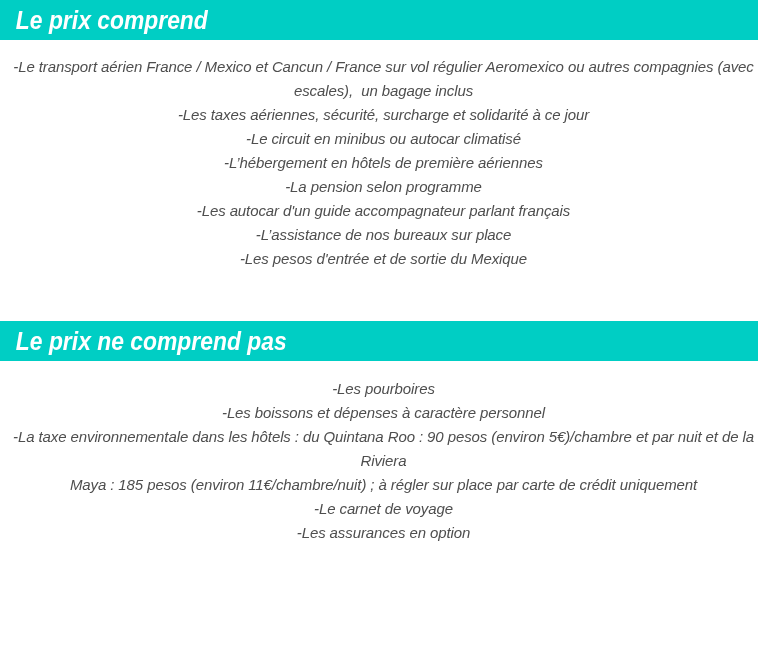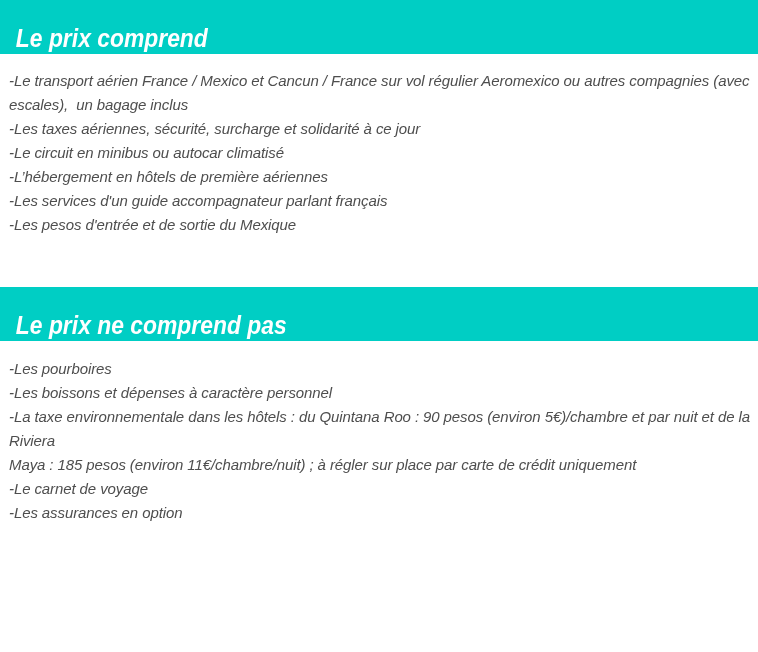--- a/index.html
+++ b/index.html
@@ -8,44 +8,45 @@
     padding: 0;
     background: #ffffff;
   }
   body {
     width: 758px;
     height: 652px;
     overflow: hidden;
     font-family: "Liberation Sans", sans-serif;
   }
   .section-bar {
-    height: 54px;
+    height: 40px;
     width: 758px;
     background: #00cec4;
     display: flex;
-    align-items: flex-end;
+    align-items: center;
   }
   .section-bar h2 {
     margin: 0;
     padding-left: 18px;
     color: #ffffff;
     font-size: 26px;
     font-weight: bold;
     font-style: italic;
     white-space: nowrap;
     transform: scaleX(0.88);
     transform-origin: 0 50%;
   }
   .item-list {
     padding: 15px 0 0 9px;
     color: #4e4e4e;
     font-style: italic;
     font-size: 15px;
     line-height: 24px;
     letter-spacing: -0.1px;
+    text-align: center;
   }
   .item-list .list-item {
     margin: 0;
     white-space: pre-wrap;
   }
   #price-includes-section .item-list {
     padding-bottom: 50px;
   }
   #price-excludes-section .item-list {
     padding-top: 16px;
@@ -57,21 +58,23 @@
 <section id="price-includes-section">
   <header class="section-bar">
     <h2>Le prix comprend</h2>
   </header>
   <div class="item-list">
     <p class="list-item">-Le transport aérien France / Mexico et Cancun / France sur vol régulier Aeromexico ou autres compagnies (avec
 escales),  un bagage inclus</p>
     <p class="list-item">-Les taxes aériennes, sécurité, surcharge et solidarité à ce jour</p>
     <p class="list-item">-Le circuit en minibus ou autocar climatisé</p>
     <p class="list-item">-L’hébergement en hôtels de première aériennes</p>
-    <p class="list-item">-Les services d'un guide accompagnateur parlant français</p>
+    <p class="list-item">-La pension selon programme</p>
+    <p class="list-item">-Les autocar d'un guide accompagnateur parlant français</p>
+    <p class="list-item">-L’assistance de nos bureaux sur place</p>
     <p class="list-item">-Les pesos d'entrée et de sortie du Mexique</p>
   </div>
 </section>
 
 <section id="price-excludes-section">
   <header class="section-bar">
     <h2>Le prix ne comprend pas</h2>
   </header>
   <div class="item-list">
     <p class="list-item">-Les pourboires</p>

